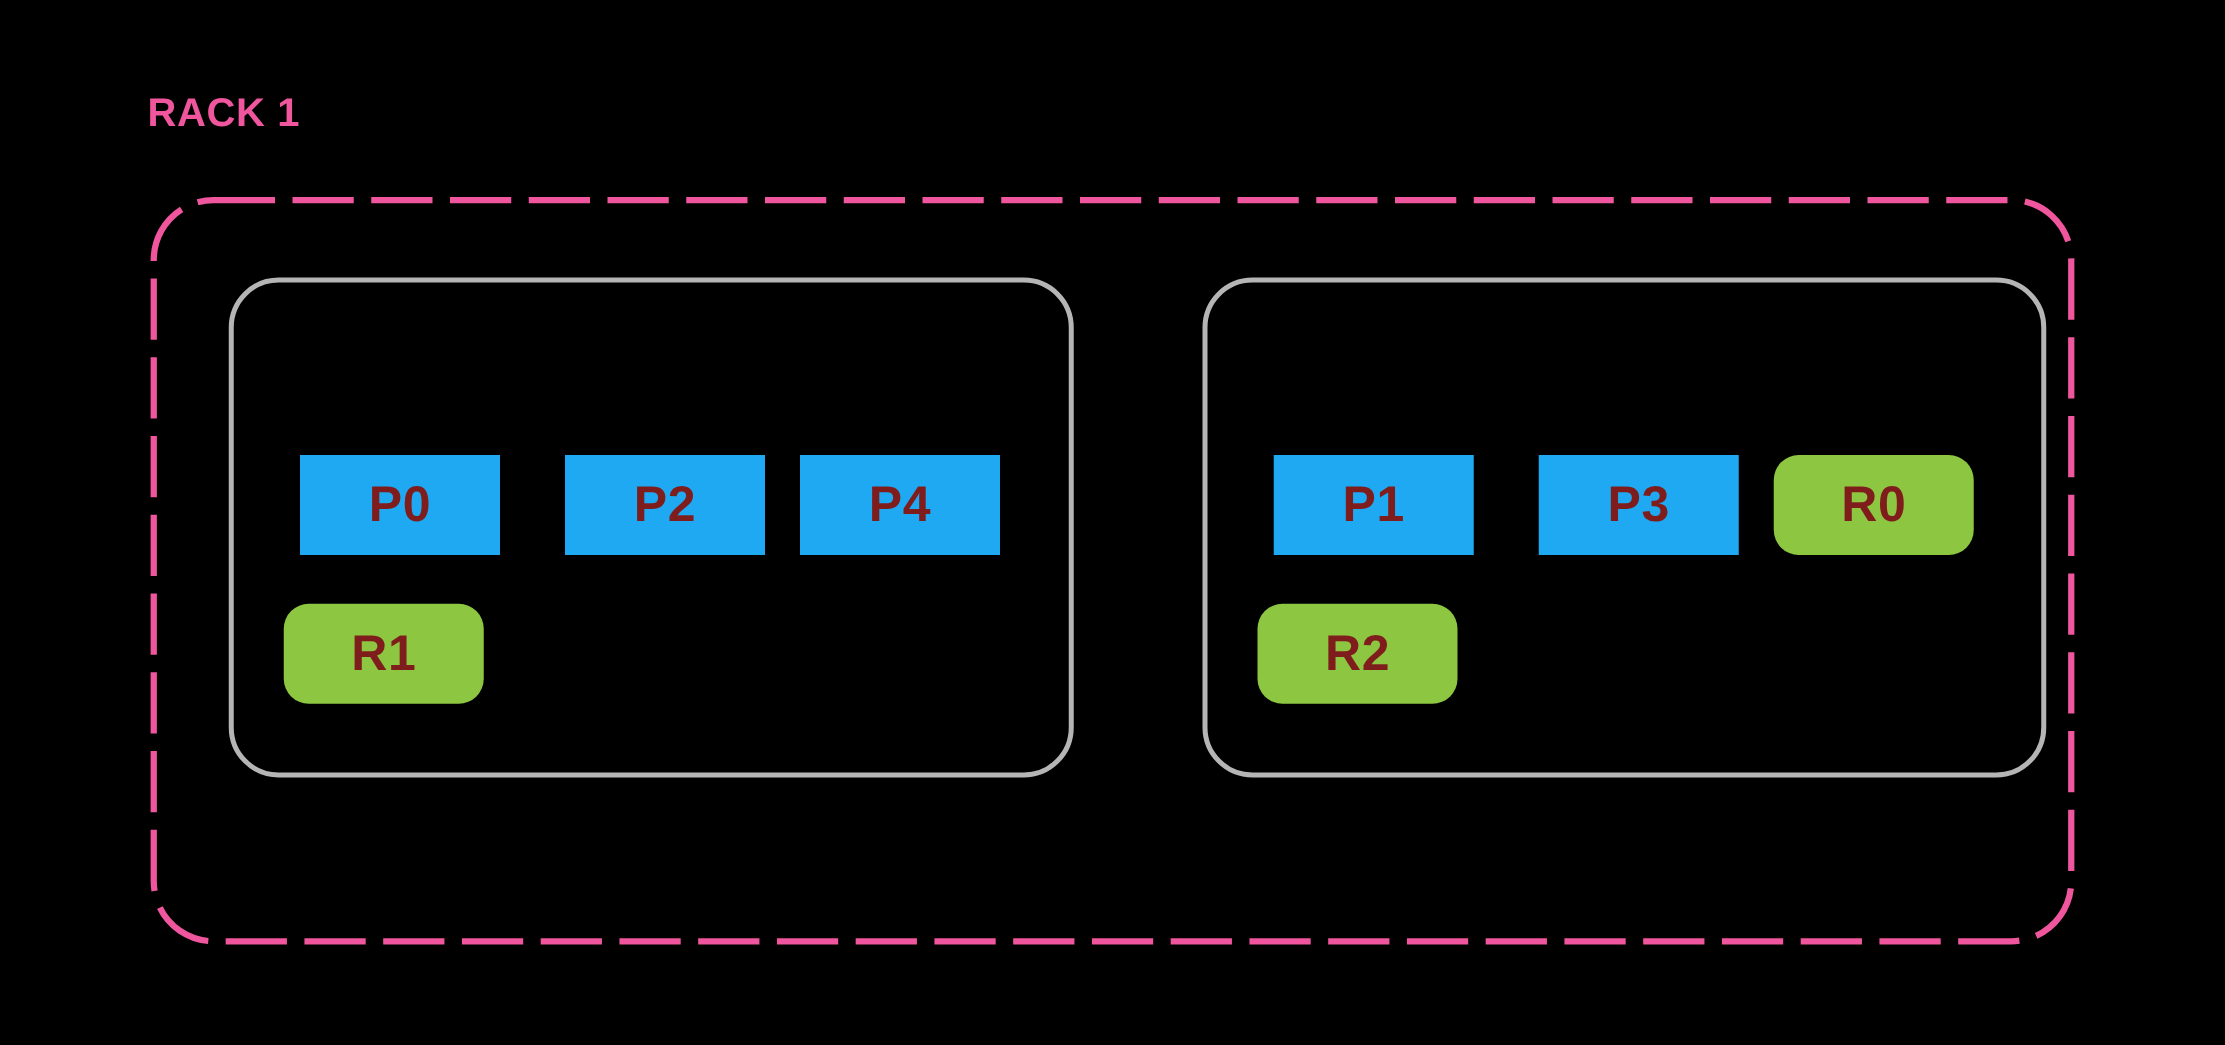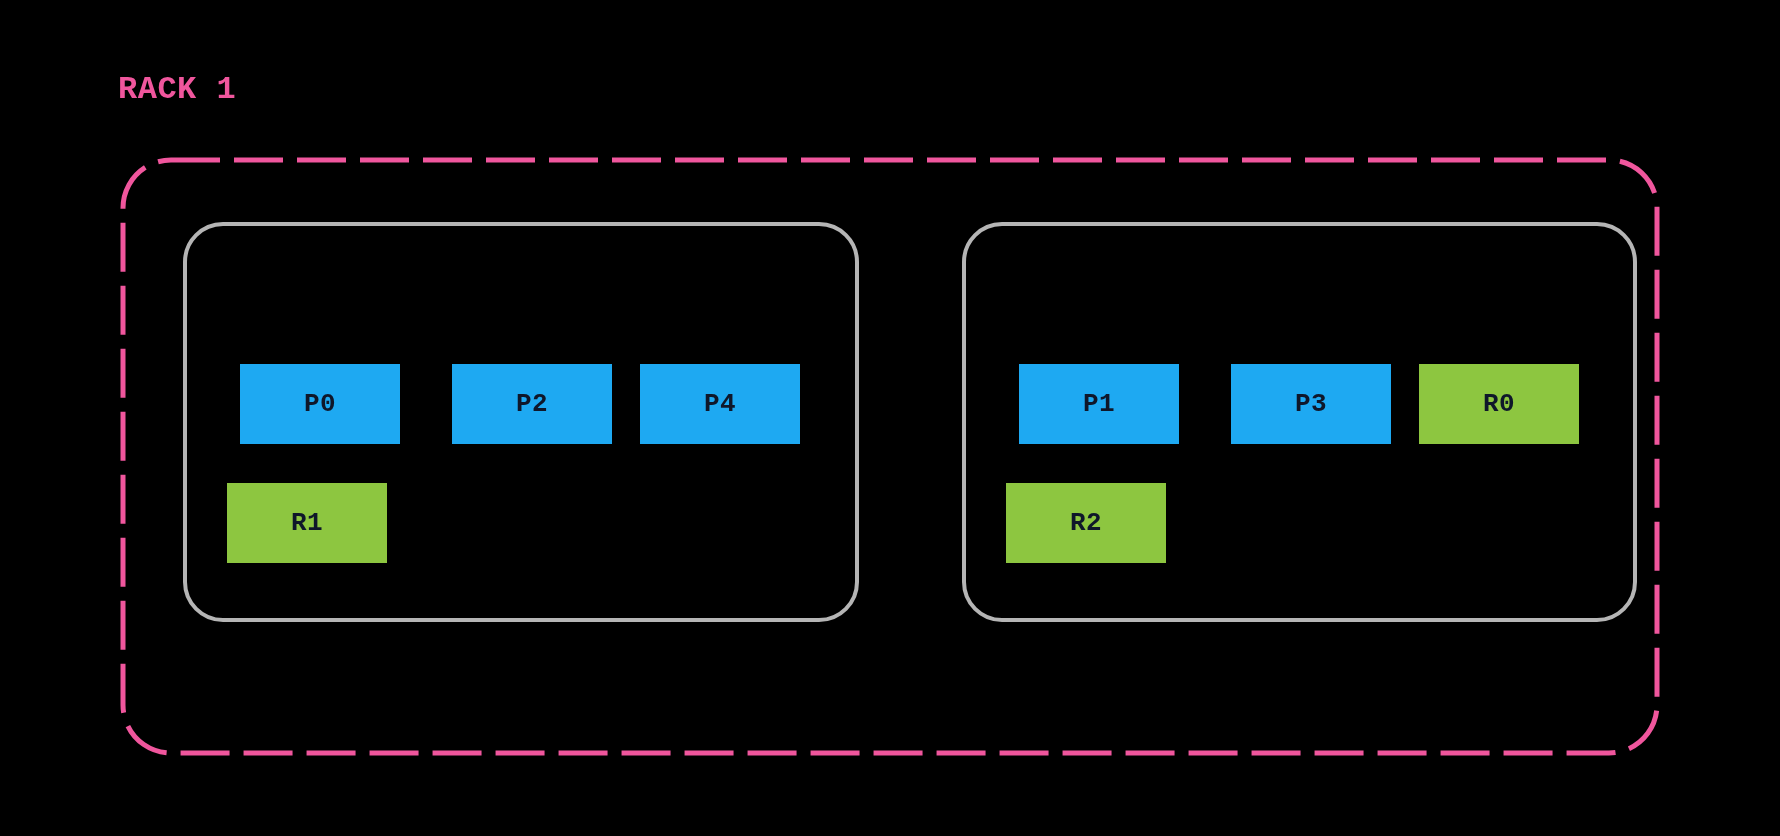--- a/index.html
+++ b/index.html
@@ -6,21 +6,21 @@
     margin: 0;
     padding: 0;
     background: #000000;
   }
   .canvas {
     position: relative;
     width: 1780px;
     height: 836px;
     background: #000000;
     overflow: hidden;
-    font-family: Liberation Mono, monospace;
+    font-family: Liberation Sans, sans-serif;
   }
   .rack-title {
     position: absolute;
     left: 118px;
     top: 74px;
     font-size: 32px;
     font-weight: 700;
     letter-spacing: 0.5px;
     color: #F0569D;
     line-height: 1;
@@ -53,27 +53,27 @@
   }
   .node-left  { left: 183px; }
   .node-right { left: 922px; width: 675px; margin-left: 40px; }
   .shard-box {
     position: absolute;
     width: 160px;
     height: 80px;
     display: flex;
     align-items: center;
     justify-content: center;
-    font-size: 26px;
+    font-size: 40px;
     font-weight: 700;
-    color: #0f172a;
+    color: #7f1d1d;
     letter-spacing: 0.5px;
   }
   .shard-box[data-kind="P"] { background: #1EA9F2; }
-  .shard-box[data-kind="R"] { background: #8DC640; }
+  .shard-box[data-kind="R"] { background: #8DC640; border-radius: 20px; }
   
   .slot-r0c0 { left: 53px;  top: 138px; }
   .slot-r0c1 { left: 265px; top: 138px; }
   .slot-r0c2 { left: 453px; top: 138px; }
   .slot-r1c0 { left: 40px;  top: 257px; }
   .slot-r1c1 { left: 253px; top: 257px; }
 </style>
 </head>
 <body>
 

